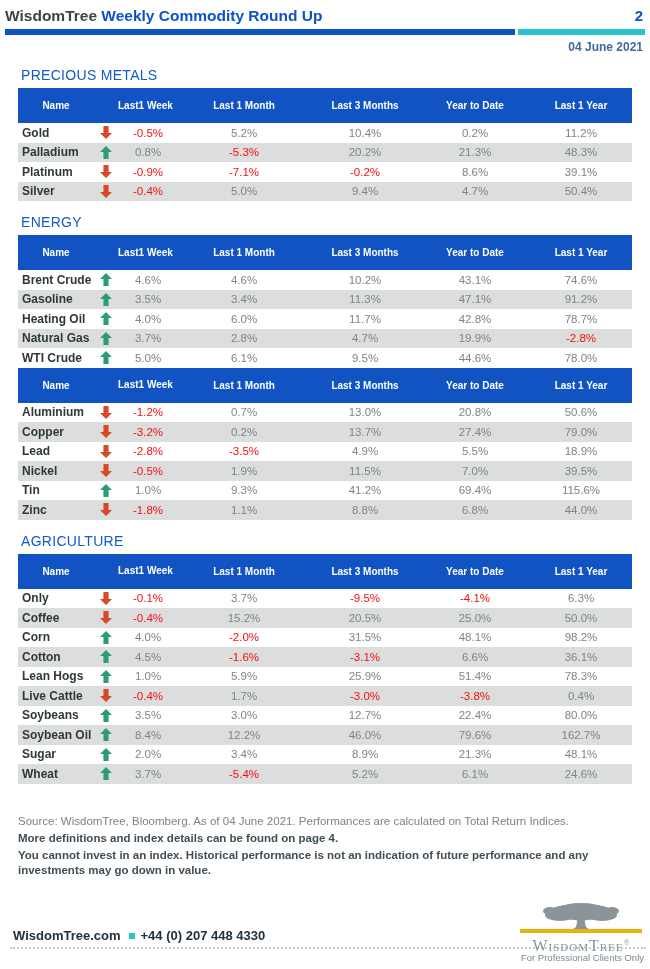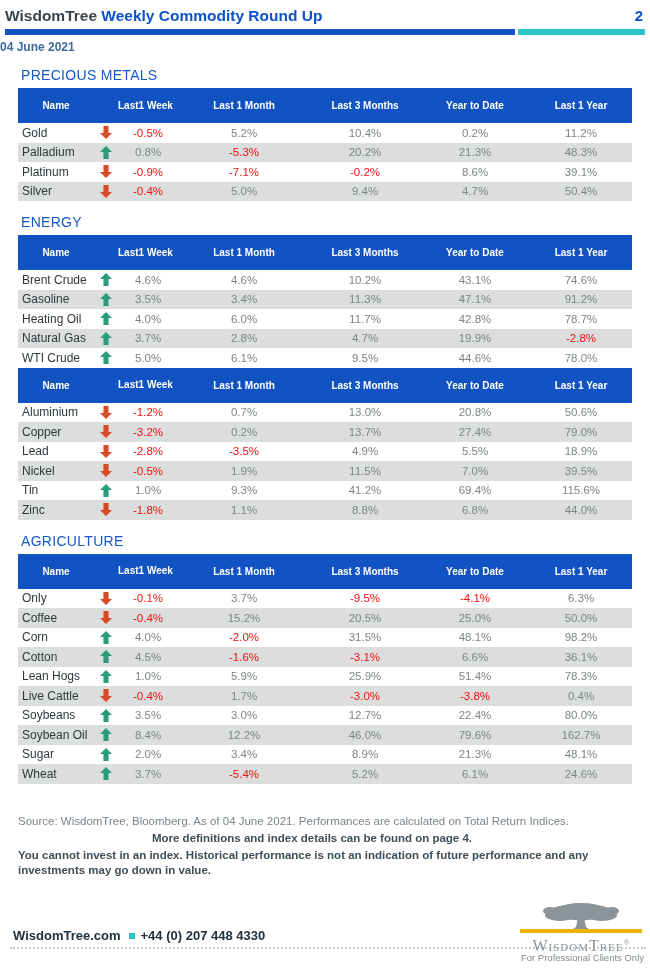--- a/index.html
+++ b/index.html
@@ -10,41 +10,41 @@
   
   .doc-header { display:flex; justify-content:space-between; align-items:baseline; margin:7px 5px 0 5px; line-height:18px; }
   .doc-title { font-size:15.5px; font-weight:bold; }
   .brand { color:#3a444b; }
   .title-rest { color:var(--title-blue); }
   .page-number { font-size:15px; font-weight:bold; color:var(--title-blue); margin-right:2px; }
   .title-rule { display:flex; margin:4px 5px 0 5px; height:6px; }
   .rule-blue { width:510px; background:var(--header-blue); }
   .rule-gap { width:3px; background:#fff; }
   .rule-teal { flex:1; background:var(--teal); }
-  .doc-date { text-align:left; margin:5px 7px 0 0; font-size:12px; font-weight:bold; color:#3f6a9d; line-height:14px; }
+  .doc-date { text-align:right; margin:5px 7px 0 0; font-size:12px; font-weight:bold; color:#3f6a9d; line-height:14px; }
 
   
   .sections { margin-left:18px; width:614px; }
   .section-title { font-size:14px; font-weight:normal; line-height:16px; letter-spacing:0.3px; color:var(--section-blue); margin:13px 0 5px 3px; }
   .tbl { width:614px; }
   .tbl-header, .tbl-row { display:grid; grid-template-columns:76px 24px 60px 132px 110px 110px 102px; align-items:center; }
   .tbl-header { background:var(--header-blue); color:#fff; height:35px; font-size:10px; font-weight:bold; }
   .th { text-align:center; }
   .th-week { display:flex; flex-direction:row; line-height:12px; }
   .tbl-row { height:19.5px; font-size:11.5px; }
   .tbl-body .tbl-row:nth-child(even) { background:var(--alt-row-gray); }
-  .cell.name { font-weight:normal; color:#2e383c; font-size:12px; padding-left:4px; white-space:nowrap; }
+  .cell.name { font-weight:bold; color:#2e383c; font-size:12px; padding-left:4px; white-space:nowrap; }
   .cell.arrow { display:flex; justify-content:center; align-items:center; }
   .cell.val { text-align:center; color:var(--value-gray); }
   .cell.val.neg { color:var(--negative-red); }
 
   
   .footer { margin:30px 0 0 18px; width:588px; font-size:11.5px; line-height:15px; }
   .footer .source { color:#79848a; margin-bottom:2px; }
-  .footer .note { color:#414e56; font-weight:bold; margin-bottom:2px;text-align:center; }
+  .footer .note { color:#414e56; font-weight:bold; margin-bottom:2px; }
   .footer .disclaimer { color:#414e56; font-weight:bold; max-width:585px; }
 
   
   .bottom { position:absolute; left:8px; right:0; bottom:0; height:69px; }
   .contact { position:absolute; left:5px; top:28px; font-size:13px; font-weight:bold; color:#20323f; }
   .sq { display:inline-block; width:6px; height:6px; background:var(--teal); margin:0 6px 1px 8px; }
   .dotline { position:absolute; left:2px; right:4px; top:47px; border-top:2px dotted #c4cacd; }
   .logo { position:absolute; right:8px; top:1px; width:122px; text-align:center; color:#8a9499; }
   .logo svg { display:block; margin:0 auto; }
   .logo-text { display:block; border-top:4px solid #eab308; padding-top:1px; font-family:"Liberation Serif", serif; font-variant:small-caps; font-size:16px; letter-spacing:1px; color:#8a9499; line-height:17px; }

